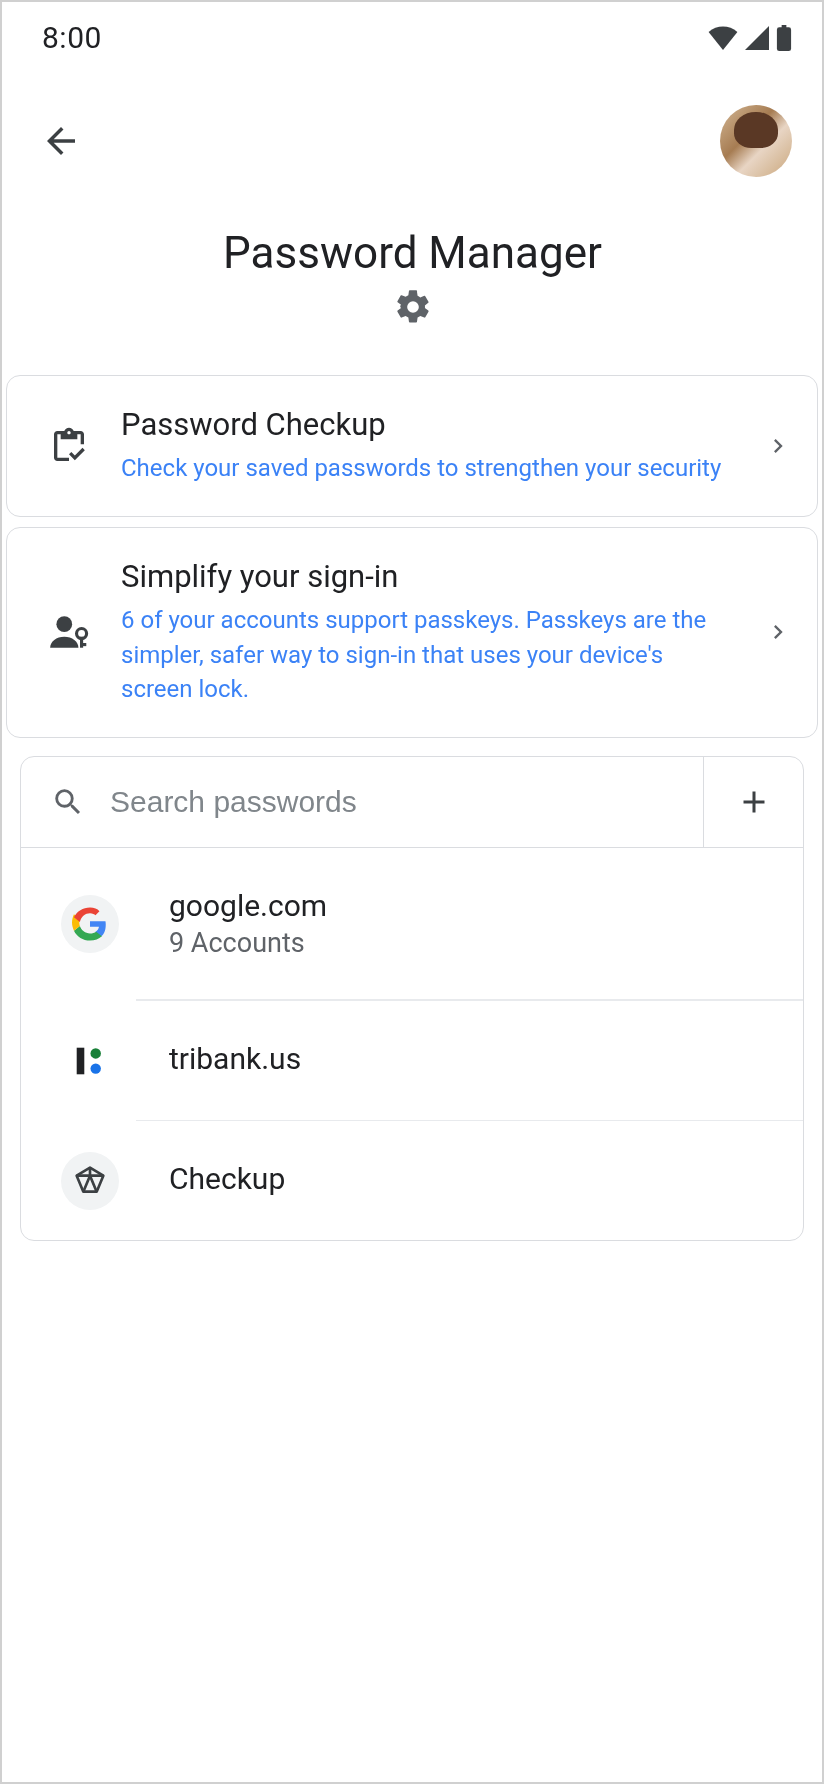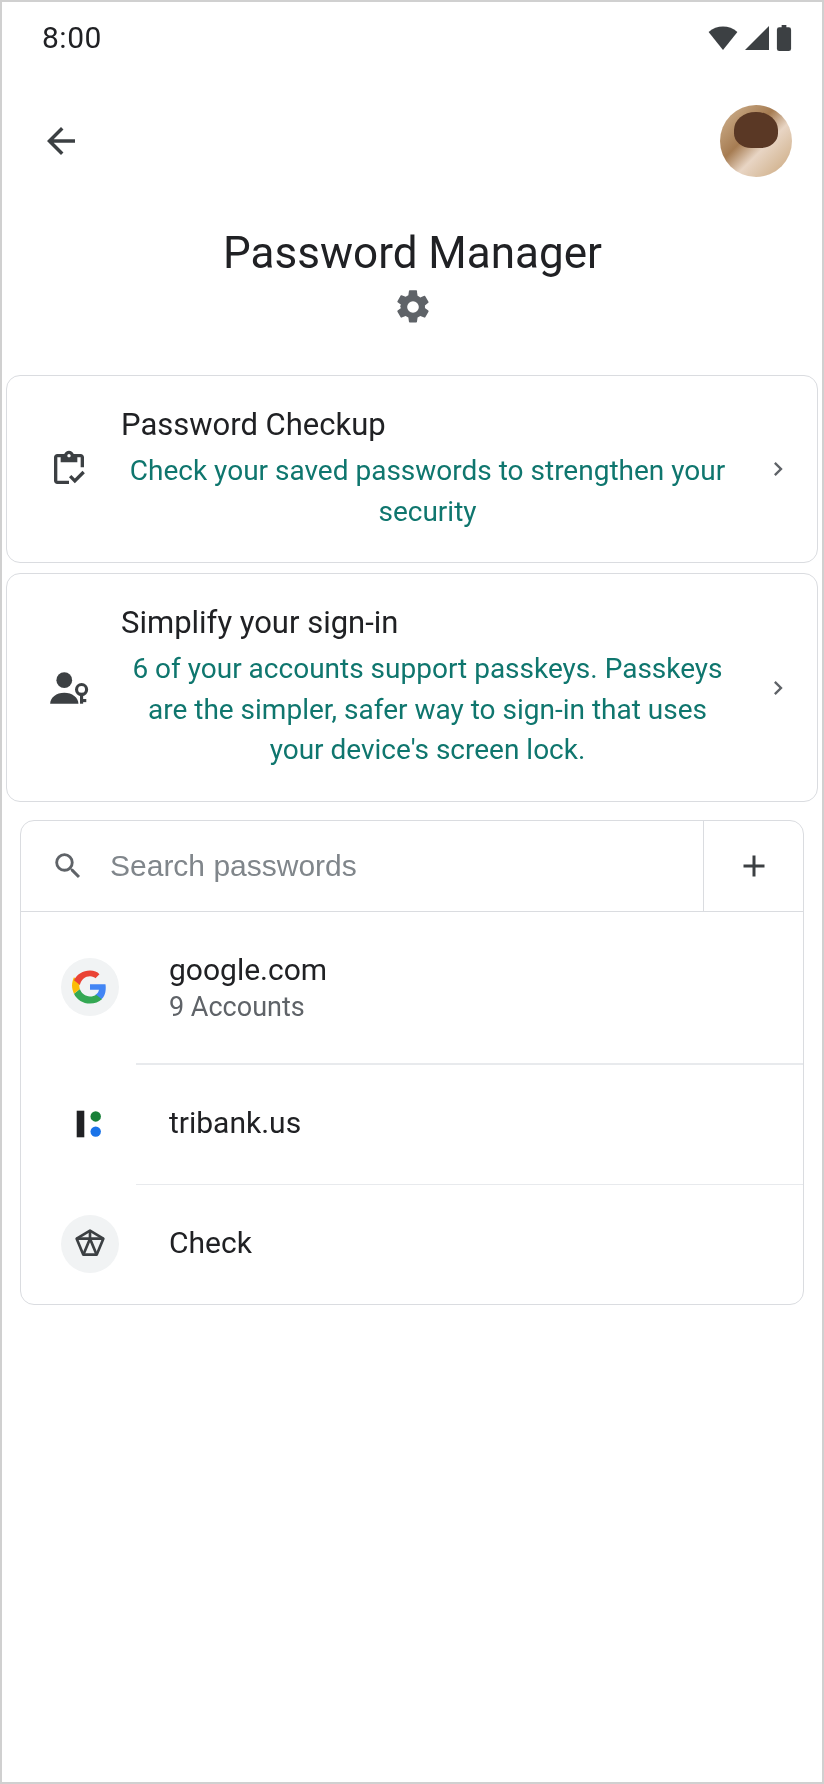--- a/index.html
+++ b/index.html
@@ -94,24 +94,23 @@
     justify-content:center;
   }
   .card-body { flex: 1; }
   .card-title {
     font-size: 31px;
     font-weight: 400;
     color: #202124;
     margin-bottom: 8px;
   }
   .card-sub {
-    font-size: 28px;
-    color: #0f766e;
+    font-size: 24px;
+    color: #3b82f6;
     line-height: 1.45;
-    text-align: center;
   }
   .card-chev { flex-shrink: 0; }
   .list-container {
     margin: 18px 18px;
     border: 1px solid #dadce0;
     border-radius: 14px;
     overflow: hidden;
   }
   .search-row {
     display: flex;
@@ -310,17 +309,17 @@
   <div class="divider-indent"></div>
 
   <div class="entry">
     <div class="entry-icon grey">
       <svg width="32" height="32" viewBox="0 0 24 24">
           <path fill="none" stroke="#3c4043" stroke-width="2" stroke-linejoin="round" d="M2 8 L12 2 L22 8 L17 20 L7 20 Z"></path>
           <path fill="none" stroke="#3c4043" stroke-width="2" d="M2 8 L22 8 M12 2 L12 8 M7 20 L12 8 L17 20"></path>
         </svg>
     </div>
     <div class="entry-body">
-      <div class="entry-title">Check</div>
+      <div class="entry-title">Checkup</div>
       <div class="entry-sub"></div>
     </div>
   </div>
 </div>
 
 </body></html>

